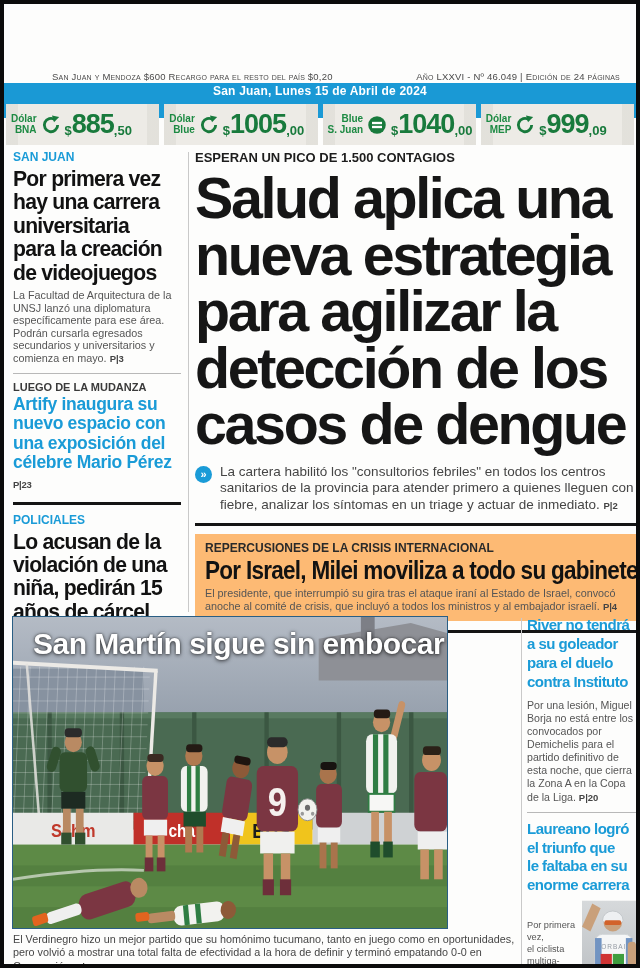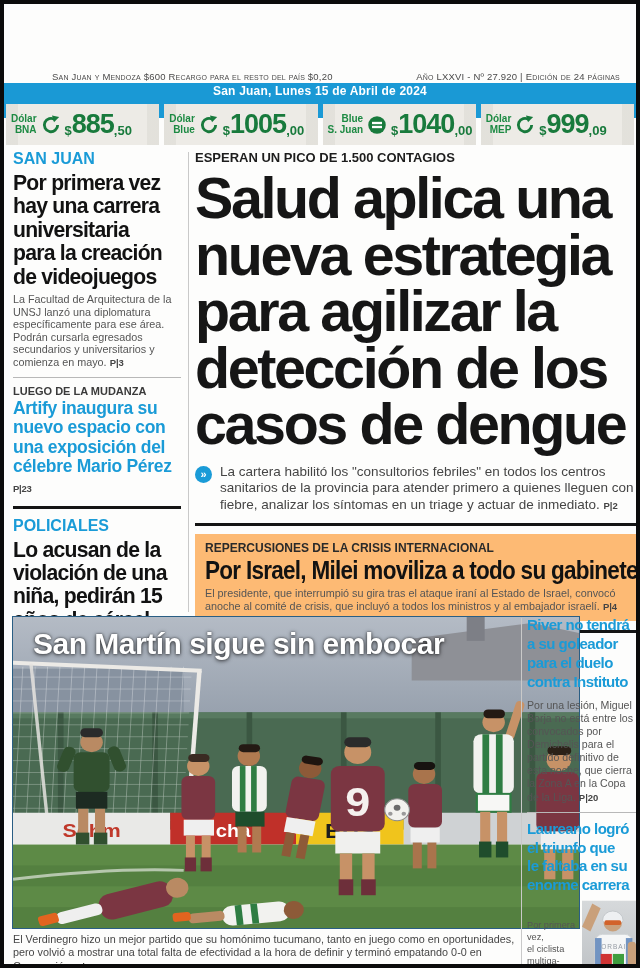--- a/index.html
+++ b/index.html
@@ -23,21 +23,21 @@
   .fx-tile{flex:1;background:#edebe6;background-image:linear-gradient(90deg,rgba(180,180,170,.18) 0 8%,transparent 8% 92%,rgba(180,180,170,.18) 92%);
            display:flex;align-items:center;padding:0 5px;gap:4px;overflow:hidden;}
   .fx-name{color:#1d8a43;font-size:10px;font-weight:700;line-height:1.05;flex:0 0 auto;}
   .fx-name span{display:block;text-align:right;}
   .fx-icon{flex:0 0 auto;width:20px;height:20px;}
   .fx-amount{display:flex;align-items:flex-end;font-weight:700;color:#187a3c;letter-spacing:-1px;white-space:nowrap;}
   .fx-big{font-size:27px;line-height:1;}
   .fx-cents{font-size:13px;line-height:1;margin-bottom:1px;letter-spacing:0;}
 
   
-  .kicker-blue{color:#1a9bd7;font-weight:700;font-size:16px;}
+  .kicker-blue{color:#1a9bd7;font-weight:700;font-size:12px;}
   .kicker-dark{color:#3a3a3a;font-weight:700;font-size:11px;}
   .lines{white-space:pre-line;}
   .pref{font-weight:700;color:#444;font-size:9.5px;}
   .div-thin{border-top:1px solid #b8b8b8;margin:8px 0 7px;}
   .div-thick{border-top:3px solid #141414;margin:9px 0 8px;}
   .vdiv{position:absolute;width:1px;background:#c9c9c9;}
 
   
   .col-left{position:absolute;top:146px;left:9px;width:168px;}
   .hl-black{font-size:22.5px;font-weight:800;color:#121212;line-height:1.04;letter-spacing:-0.8px;
@@ -53,21 +53,21 @@
   .deck{display:flex;gap:8px;margin-top:11px;font-size:13.5px;color:#454545;line-height:1.24;}
   .deck-icon{flex:0 0 auto;width:17px;height:17px;border-radius:50%;background:#1a9bd7;color:#fff;
              font-weight:700;font-size:11px;text-align:center;line-height:16px;margin-top:2px;}
   .israel-box{background:#fdba74;padding:7px 10px 8px;}
   .kicker-israel{font-size:12px;font-weight:700;color:#2a2a2a;}
   .hl-israel{font-size:25px;font-weight:800;color:#121212;line-height:1.0;letter-spacing:-0.8px;
              margin:3px 0 4px;transform:scaleX(0.9);transform-origin:left top;white-space:nowrap;}
   .israel-body{font-size:10.8px;color:#555;line-height:1.2;}
 
   
-  .photo-wrap{position:absolute;top:612px;left:8px;width:568px;height:313px;border:1px solid #2a5e84;
+  .photo-wrap{position:absolute;top:612px;left:8px;width:436px;height:313px;border:1px solid #2a5e84;
               box-sizing:border-box;overflow:hidden;}
   .photo-headline{position:absolute;top:10px;left:20px;z-index:2;font-size:30px;font-weight:800;color:#fff;
                   letter-spacing:-0.5px;text-shadow:0 1px 4px rgba(0,0,0,.7),0 0 2px rgba(0,0,0,.5);}
   .caption{position:absolute;top:929px;left:9px;width:505px;font-size:10.8px;color:#454545;line-height:1.25;}
 
   
   .col-right{position:absolute;top:612px;left:523px;width:111px;}
   .hl-blue-right{font-size:15.5px;font-weight:800;color:#1a9bd7;line-height:1.22;letter-spacing:-0.55px;
                  transform:scaleX(0.97);transform-origin:left top;}
   .body-sm{font-size:10.6px;color:#555;line-height:1.24;margin-top:7px;}
@@ -75,21 +75,21 @@
   .mini-body{font-size:9.2px;color:#555;line-height:1.3;width:52px;margin-top:22px;}
   .cyclist-svg{width:56px;height:110px;flex:0 0 auto;}
 </style>
 </head>
 <body>
 
 <div class="page">
 
   <div class="priceline">
     <span>San Juan y Mendoza $600   Recargo para el resto del país $0,20</span>
-    <span>Año LXXVI - Nº 27.920 | Edición de 24 páginas</span>
+    <span>Año LXXVI - Nº 46.049 | Edición de 24 páginas</span>
   </div>
   <div class="datebar">San Juan, Lunes 15 de Abril de 2024</div>
 
   <div class="fx-strip">
 
     <div class="fx-tile">
       <div class="fx-name">
         <span>Dólar</span>
           <span>BNA</span>
       </div>

